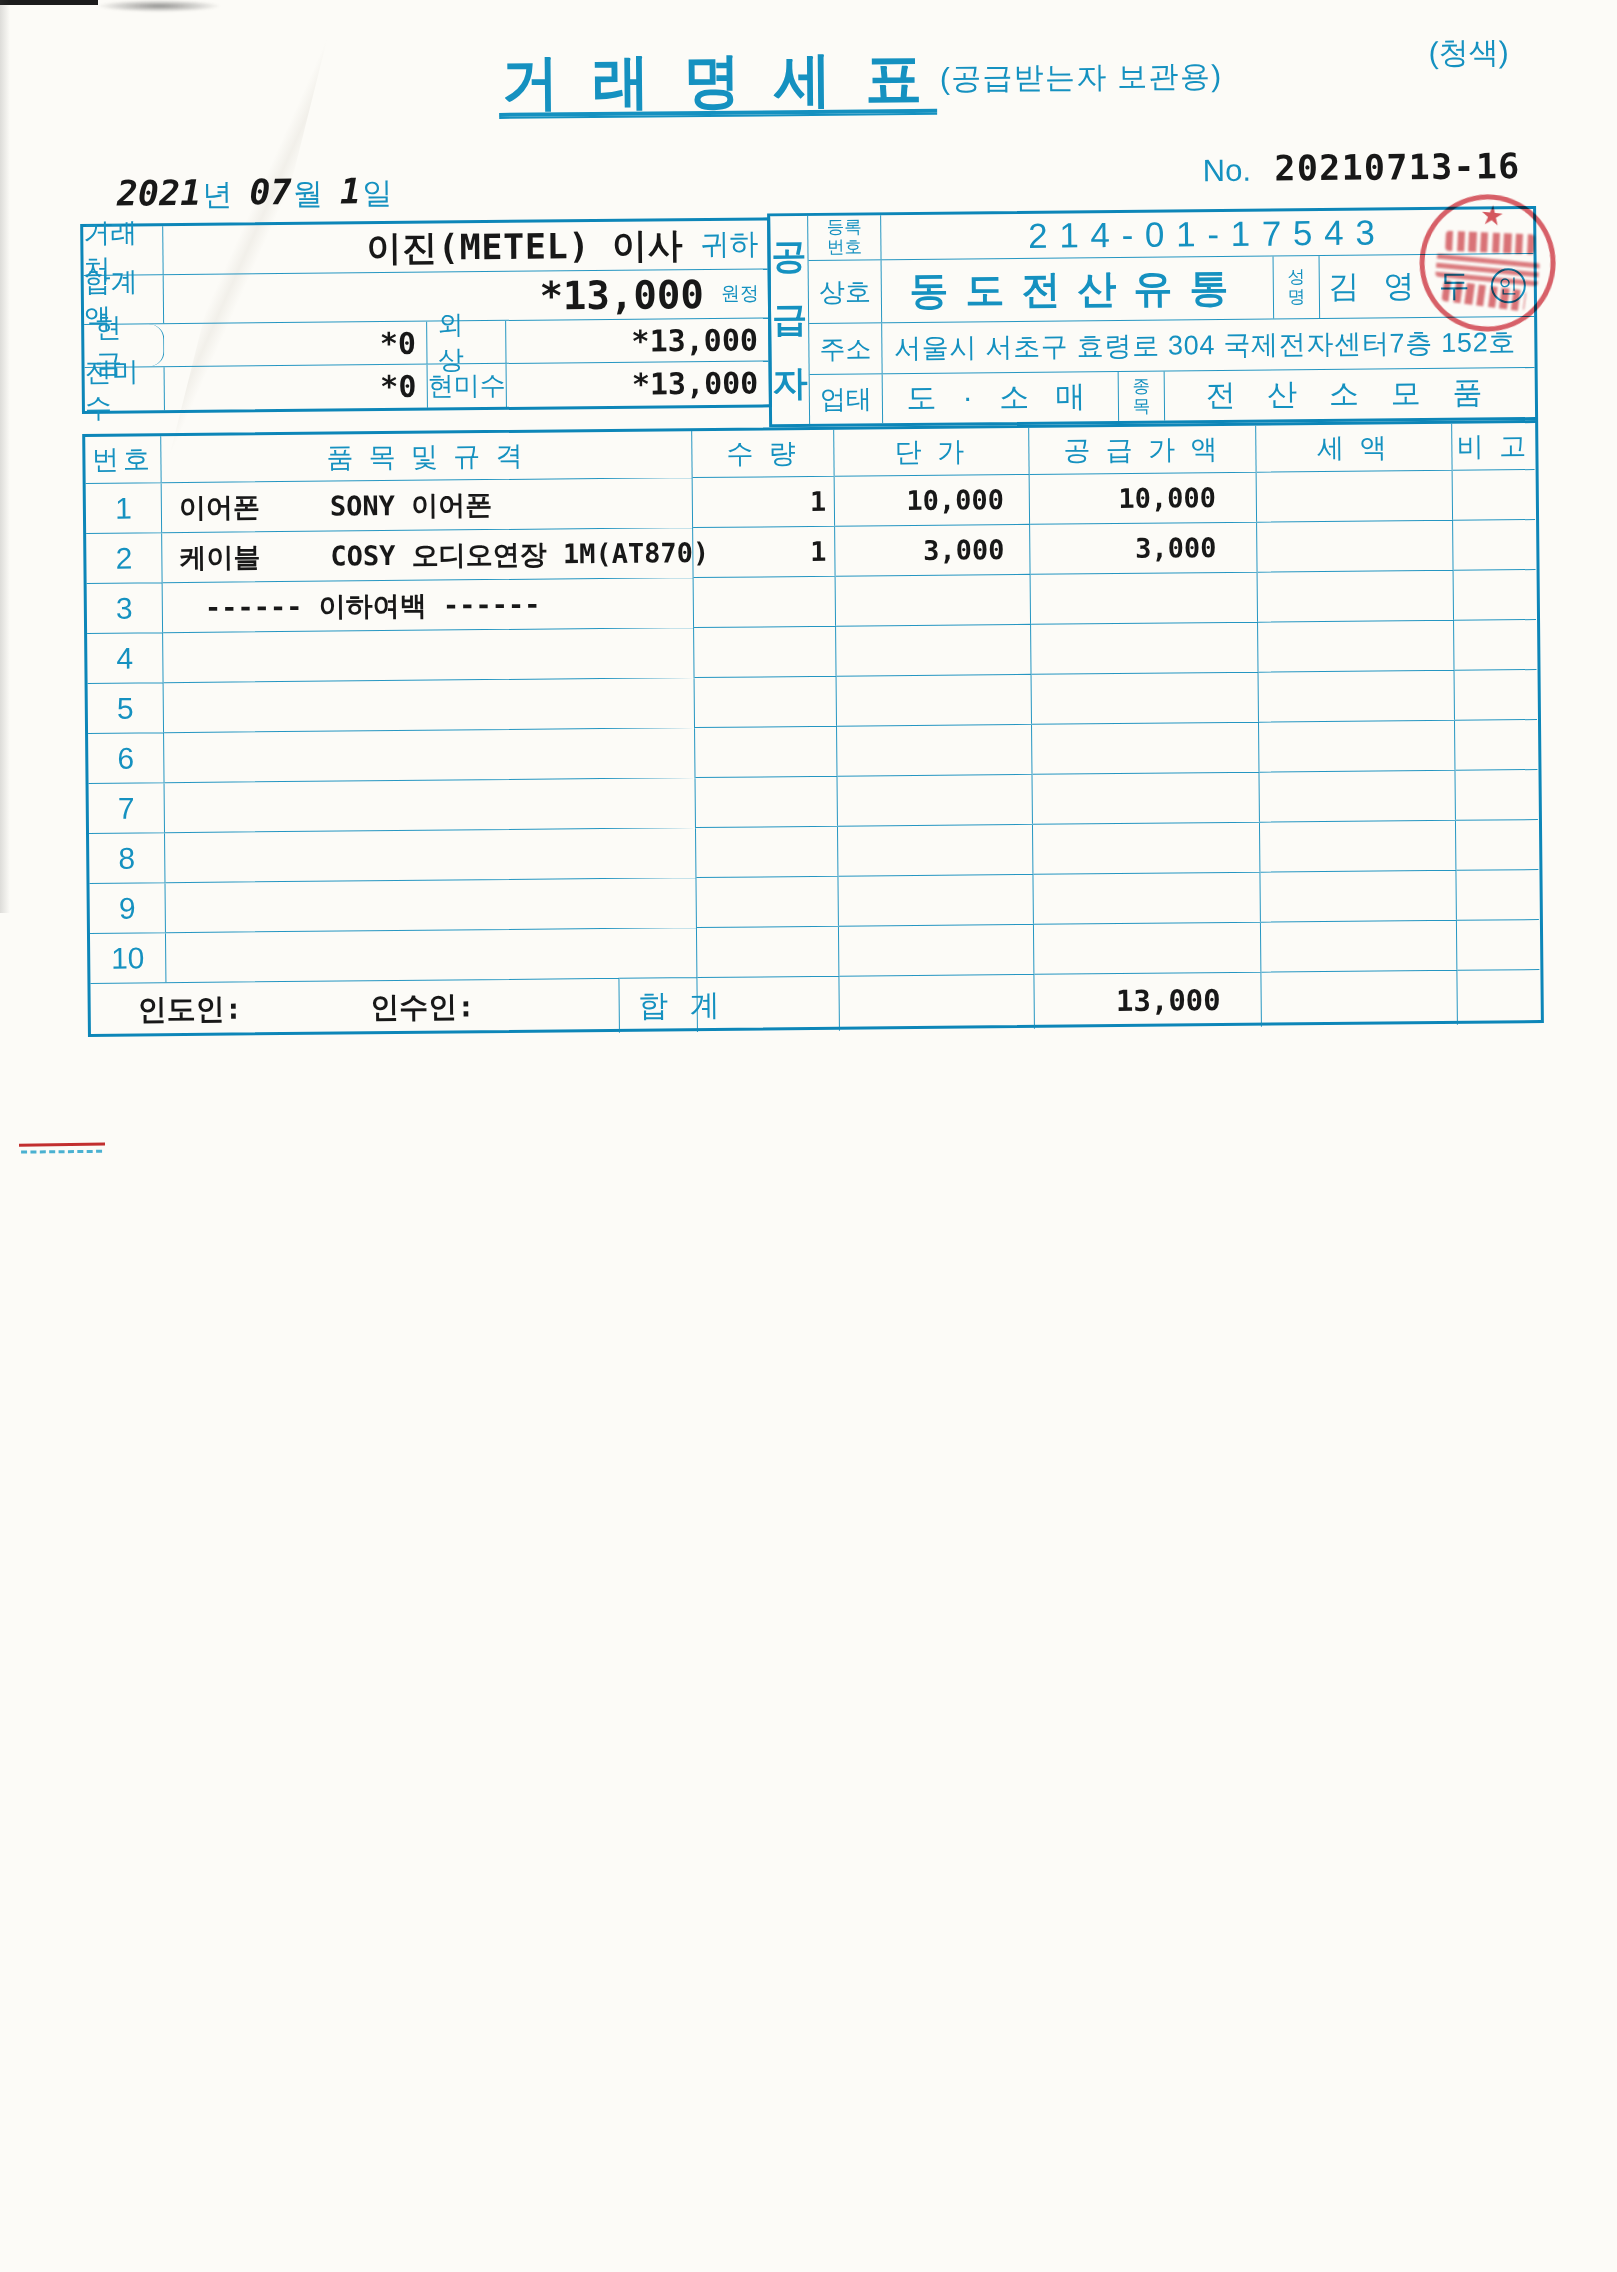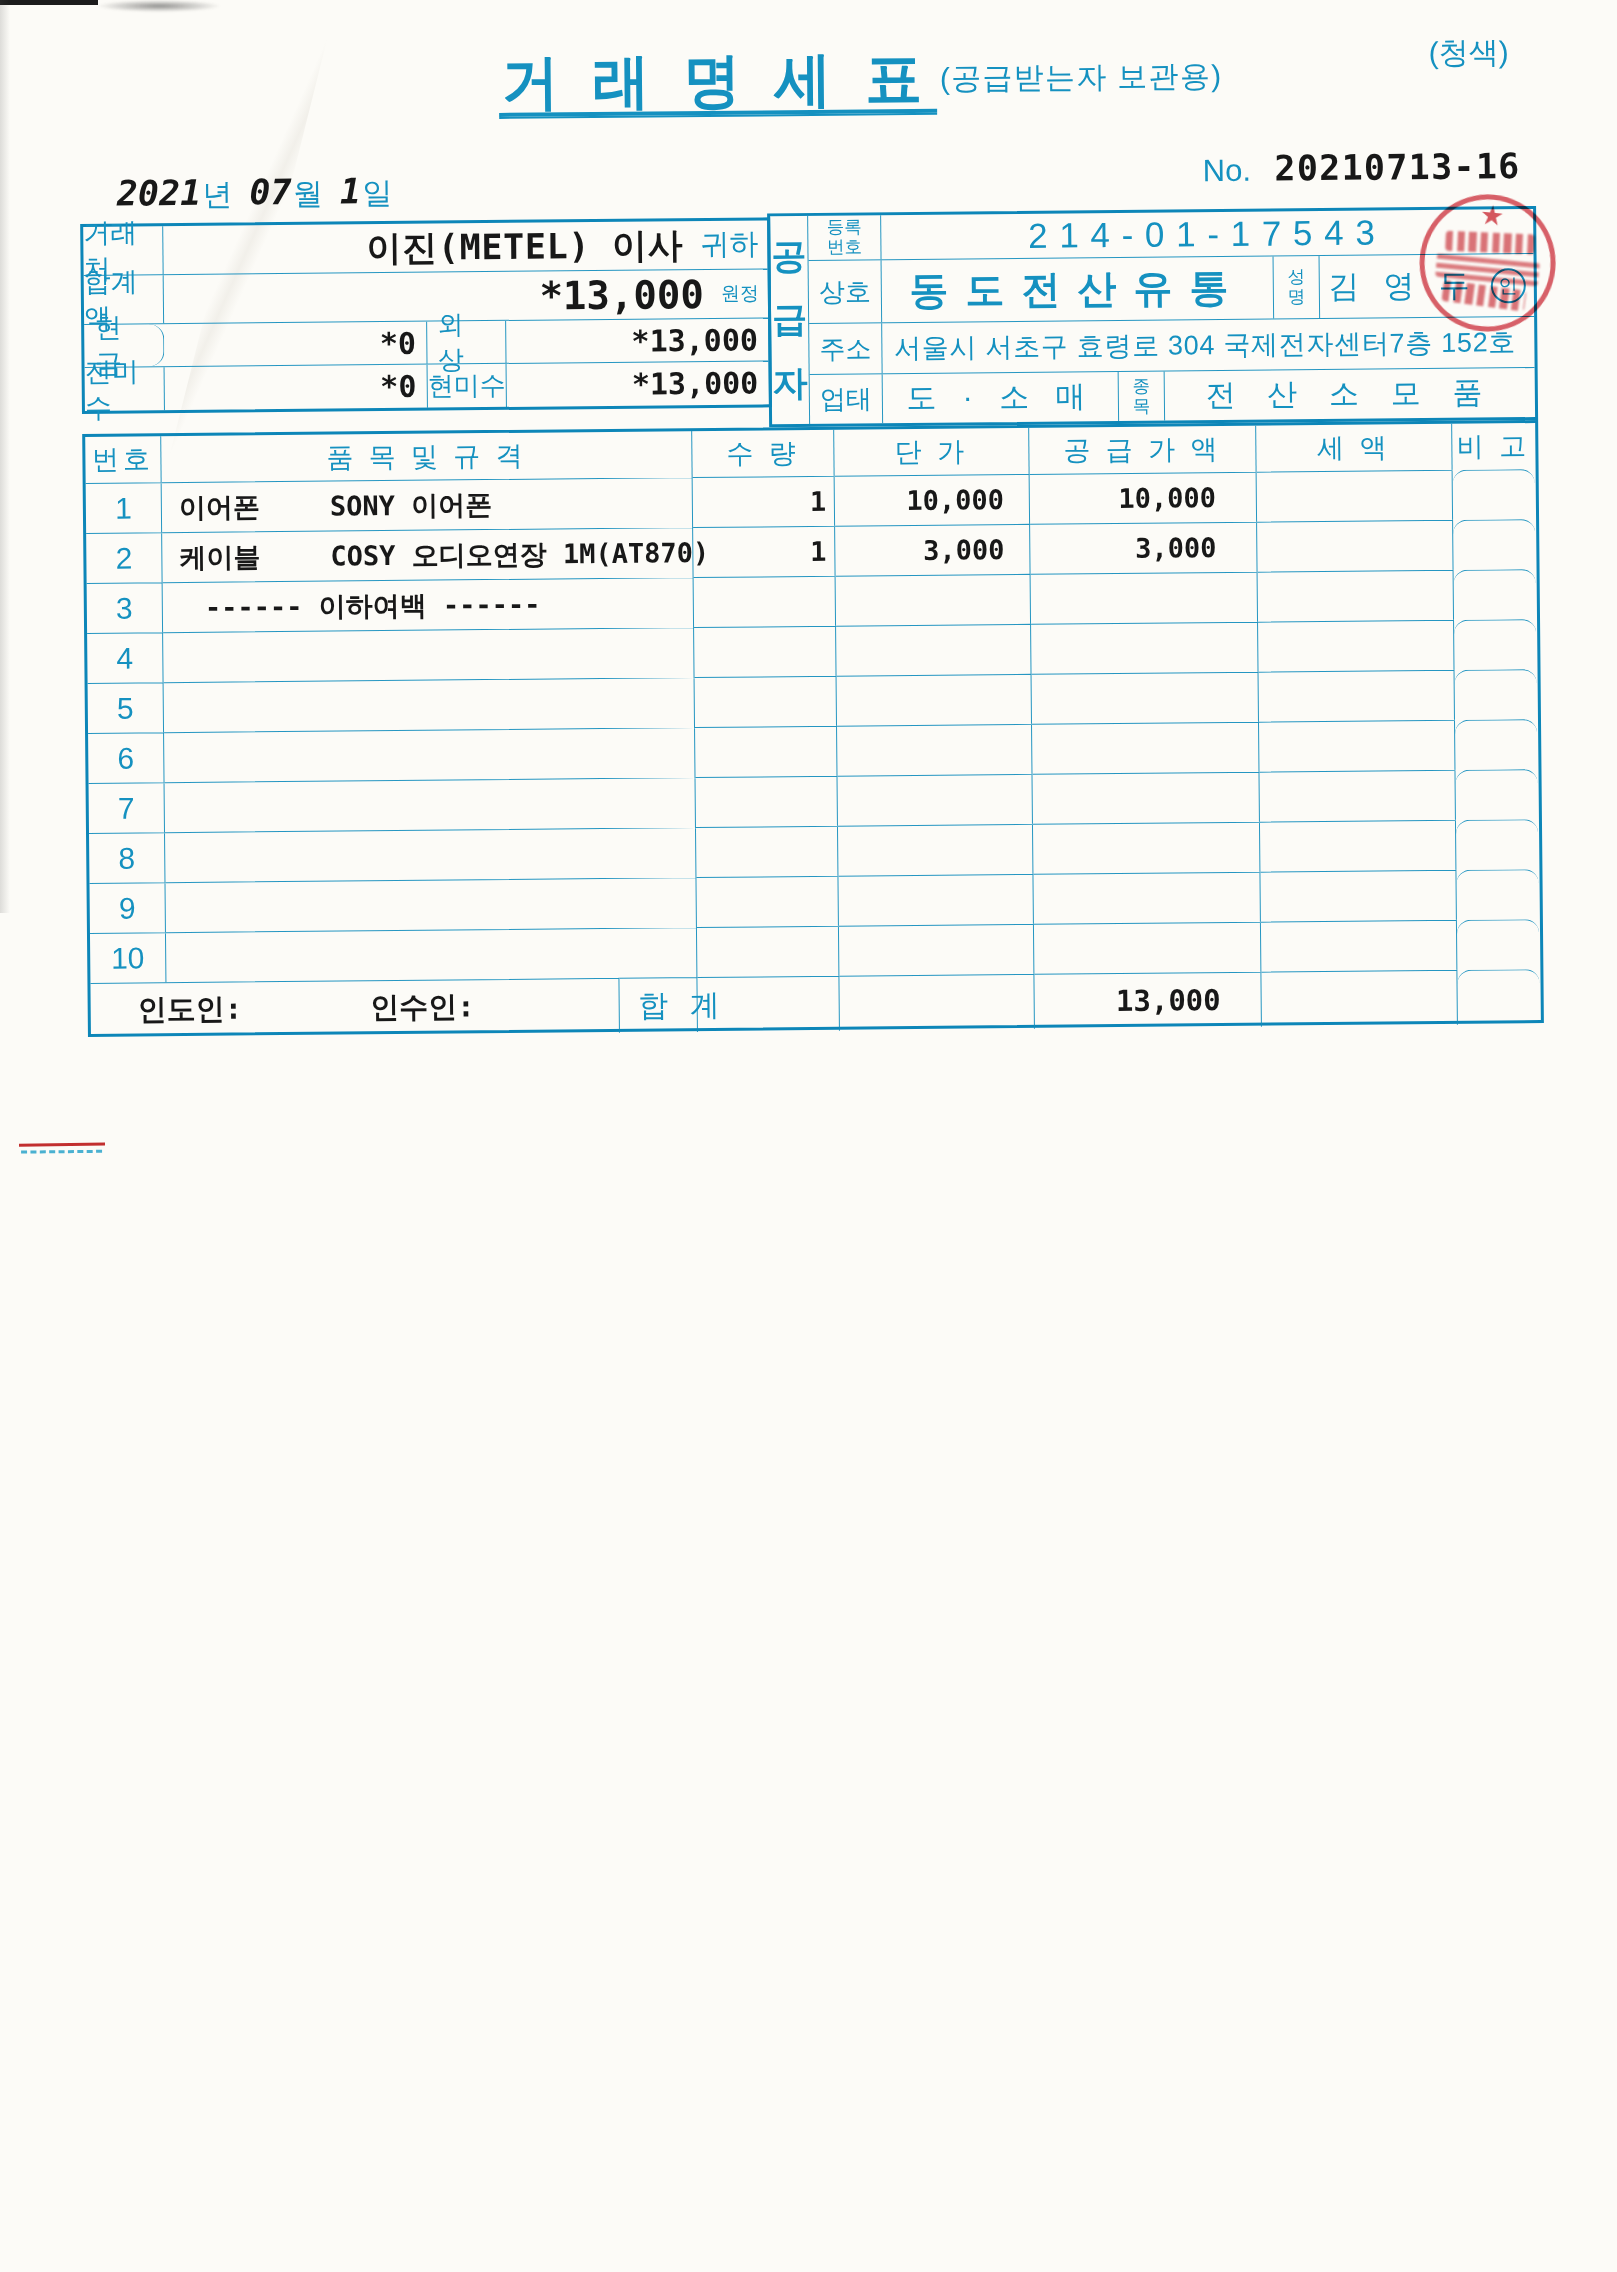--- a/index.html
+++ b/index.html
@@ -97,21 +97,21 @@
   .item-label{width:47px; border-left:1.6px solid var(--line); border-right:1.6px solid var(--line);}
   .bizitem-value{flex:1; display:flex; align-items:center; justify-content:center;
     font-size:30px; color:var(--blue); letter-spacing:11.7px; white-space:nowrap;}
 
   
   .main-table{position:absolute; left:84px; top:427px; width:1456px; height:603px;
     border:3.3px solid var(--line-heavy); display:grid;
     grid-template-columns:76px 453px 78px 142px 195px 227px 196px 82px;
     grid-template-rows:46px repeat(10,50px) 55px;}
   .cell{border-right:1.6px solid var(--line); display:flex; align-items:center; min-width:0;}
-  .cell.no-r{border-right:none;border-radius:14px;}
+  .cell.no-r{border-right:none;}
   .th{justify-content:center; font-size:27px; color:var(--blue); letter-spacing:3.9px; white-space:nowrap;}
   .th.span-item{grid-column:2/4;}
   .td{border-top:1.6px solid var(--line);}
   .td.c-no{justify-content:center; font-size:30px; color:var(--blue);}
   .td.c-item{grid-column:2/4; padding-left:17px;}
   .td .cat{width:151px; font-size:27px; flex-shrink:0;}
   .td .desc{font-size:27px; white-space:nowrap;}
   .td.c-qty{justify-content:flex-end; padding-right:7.8px; font-size:27px;}
   .td.c-price{justify-content:flex-end; padding-right:25px; font-size:27px;}
   .td.c-amount{justify-content:flex-end; padding-right:40px; font-size:27px;}

